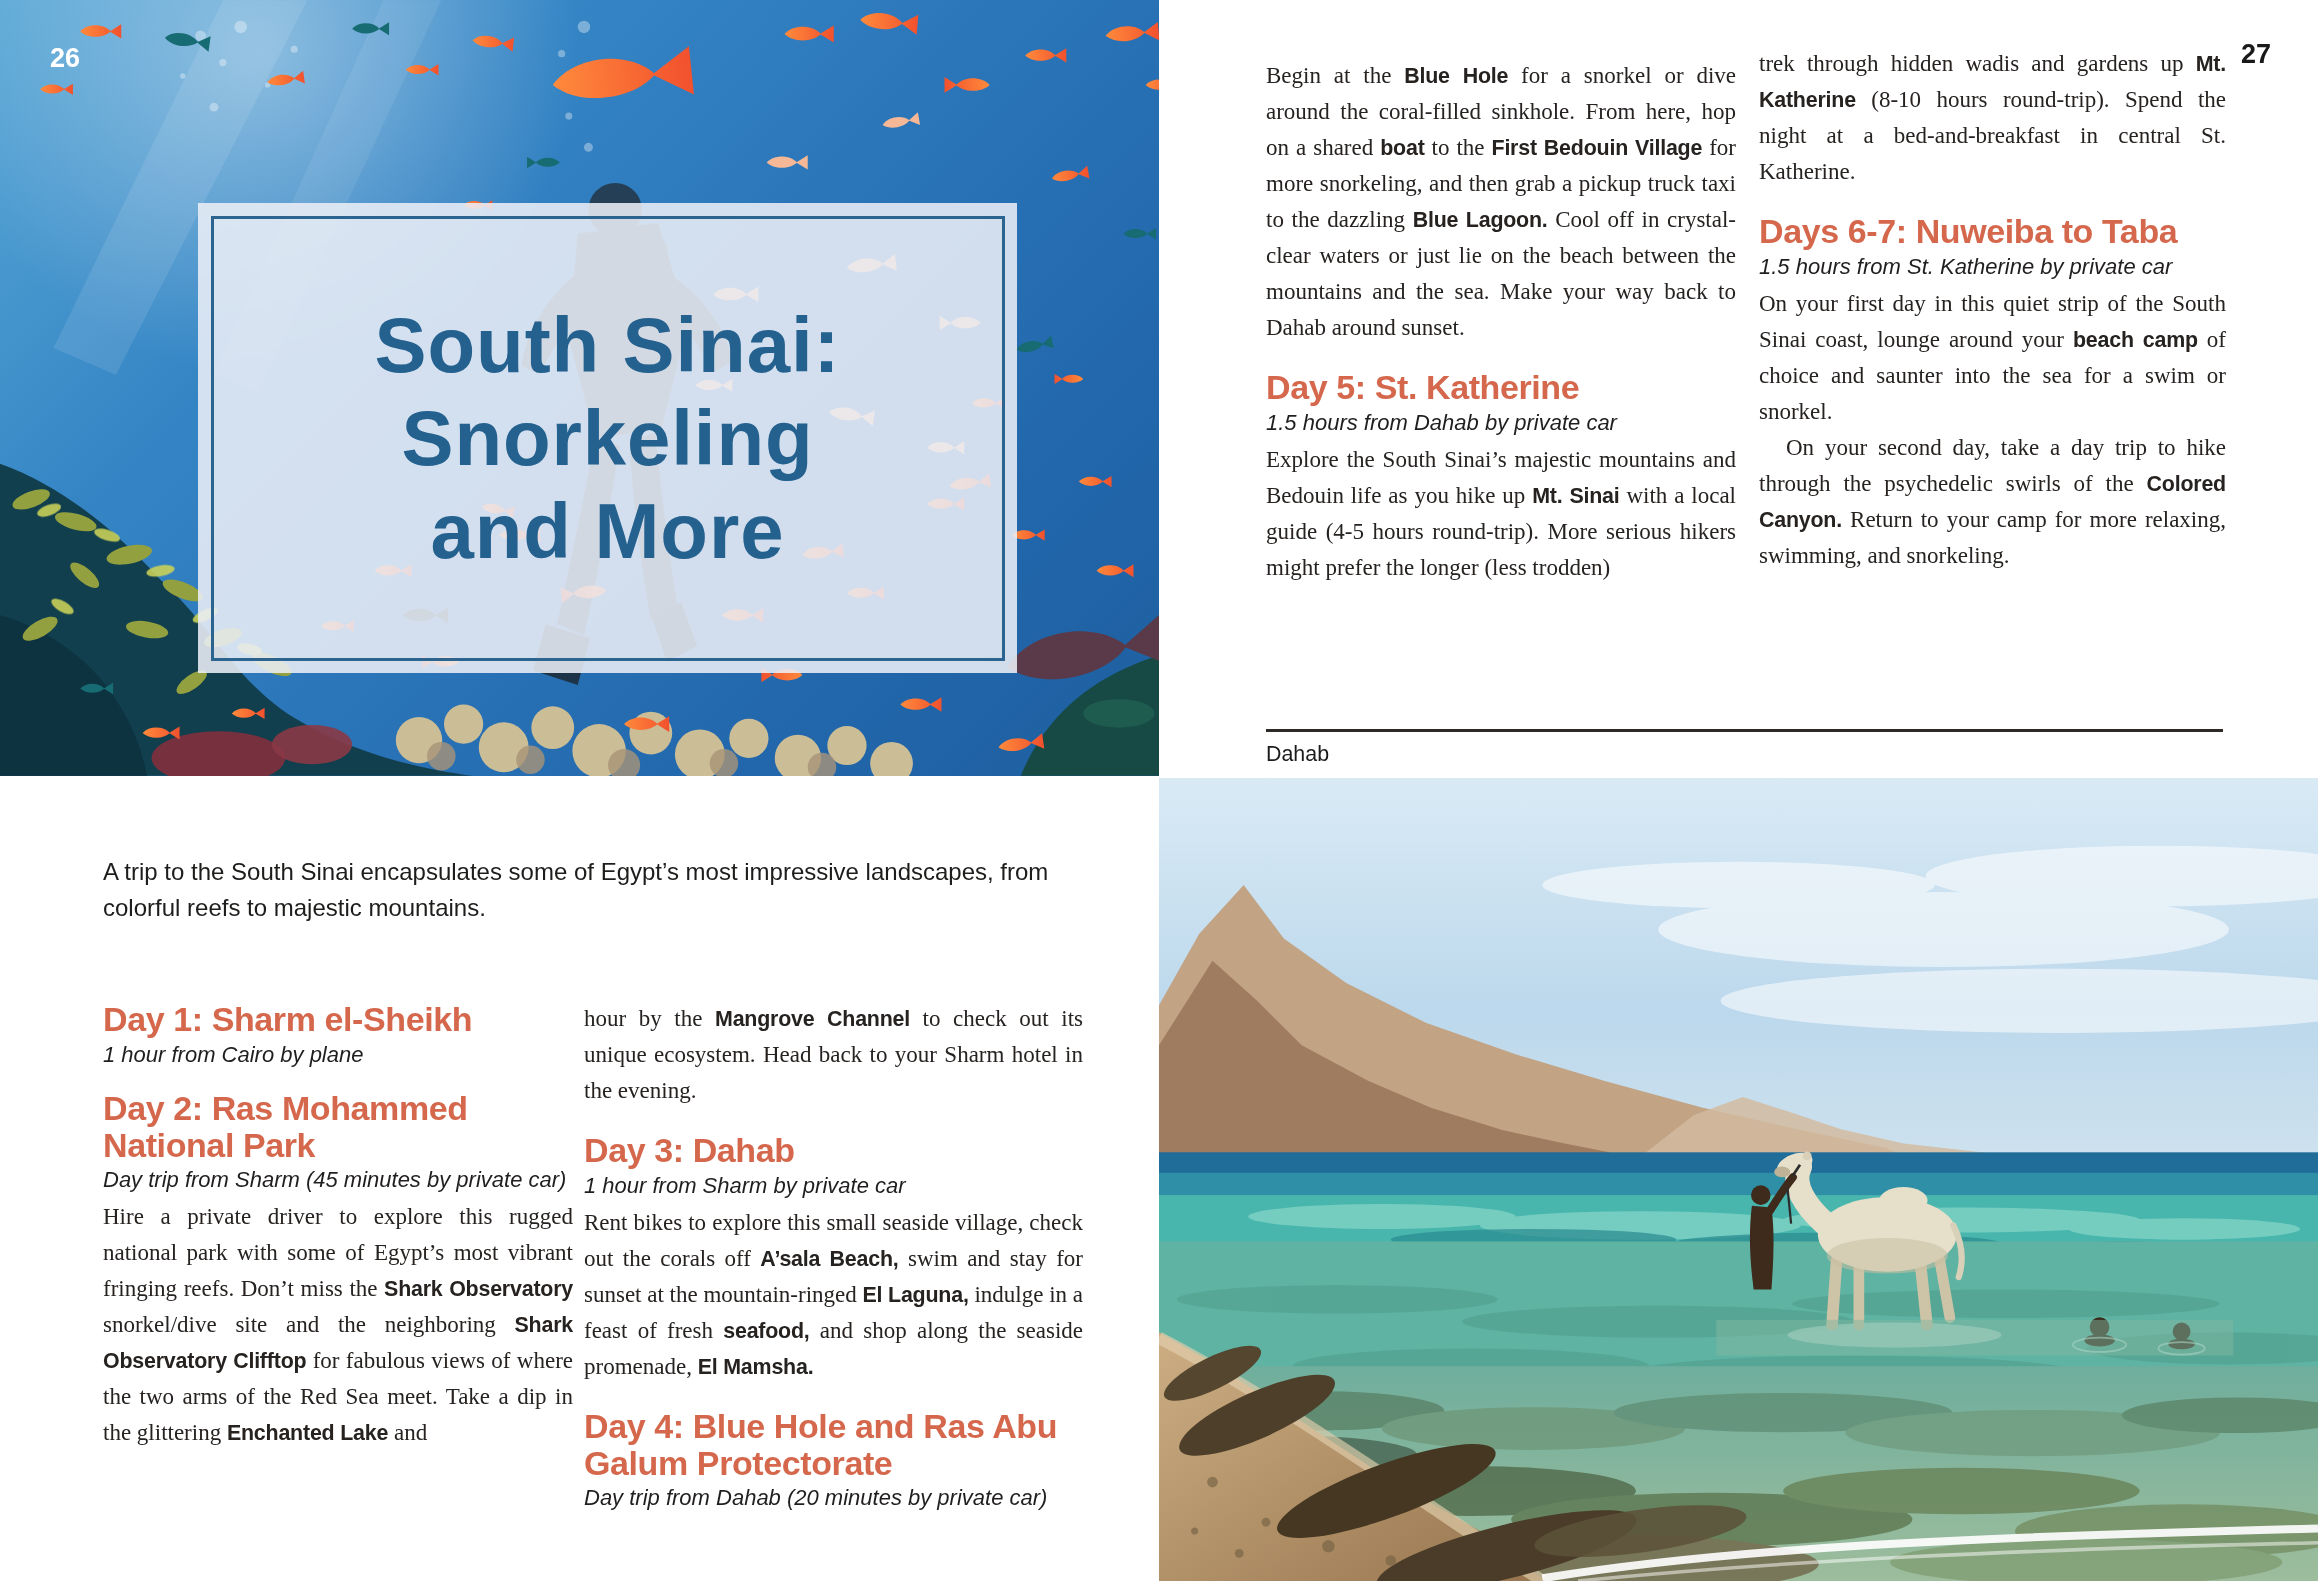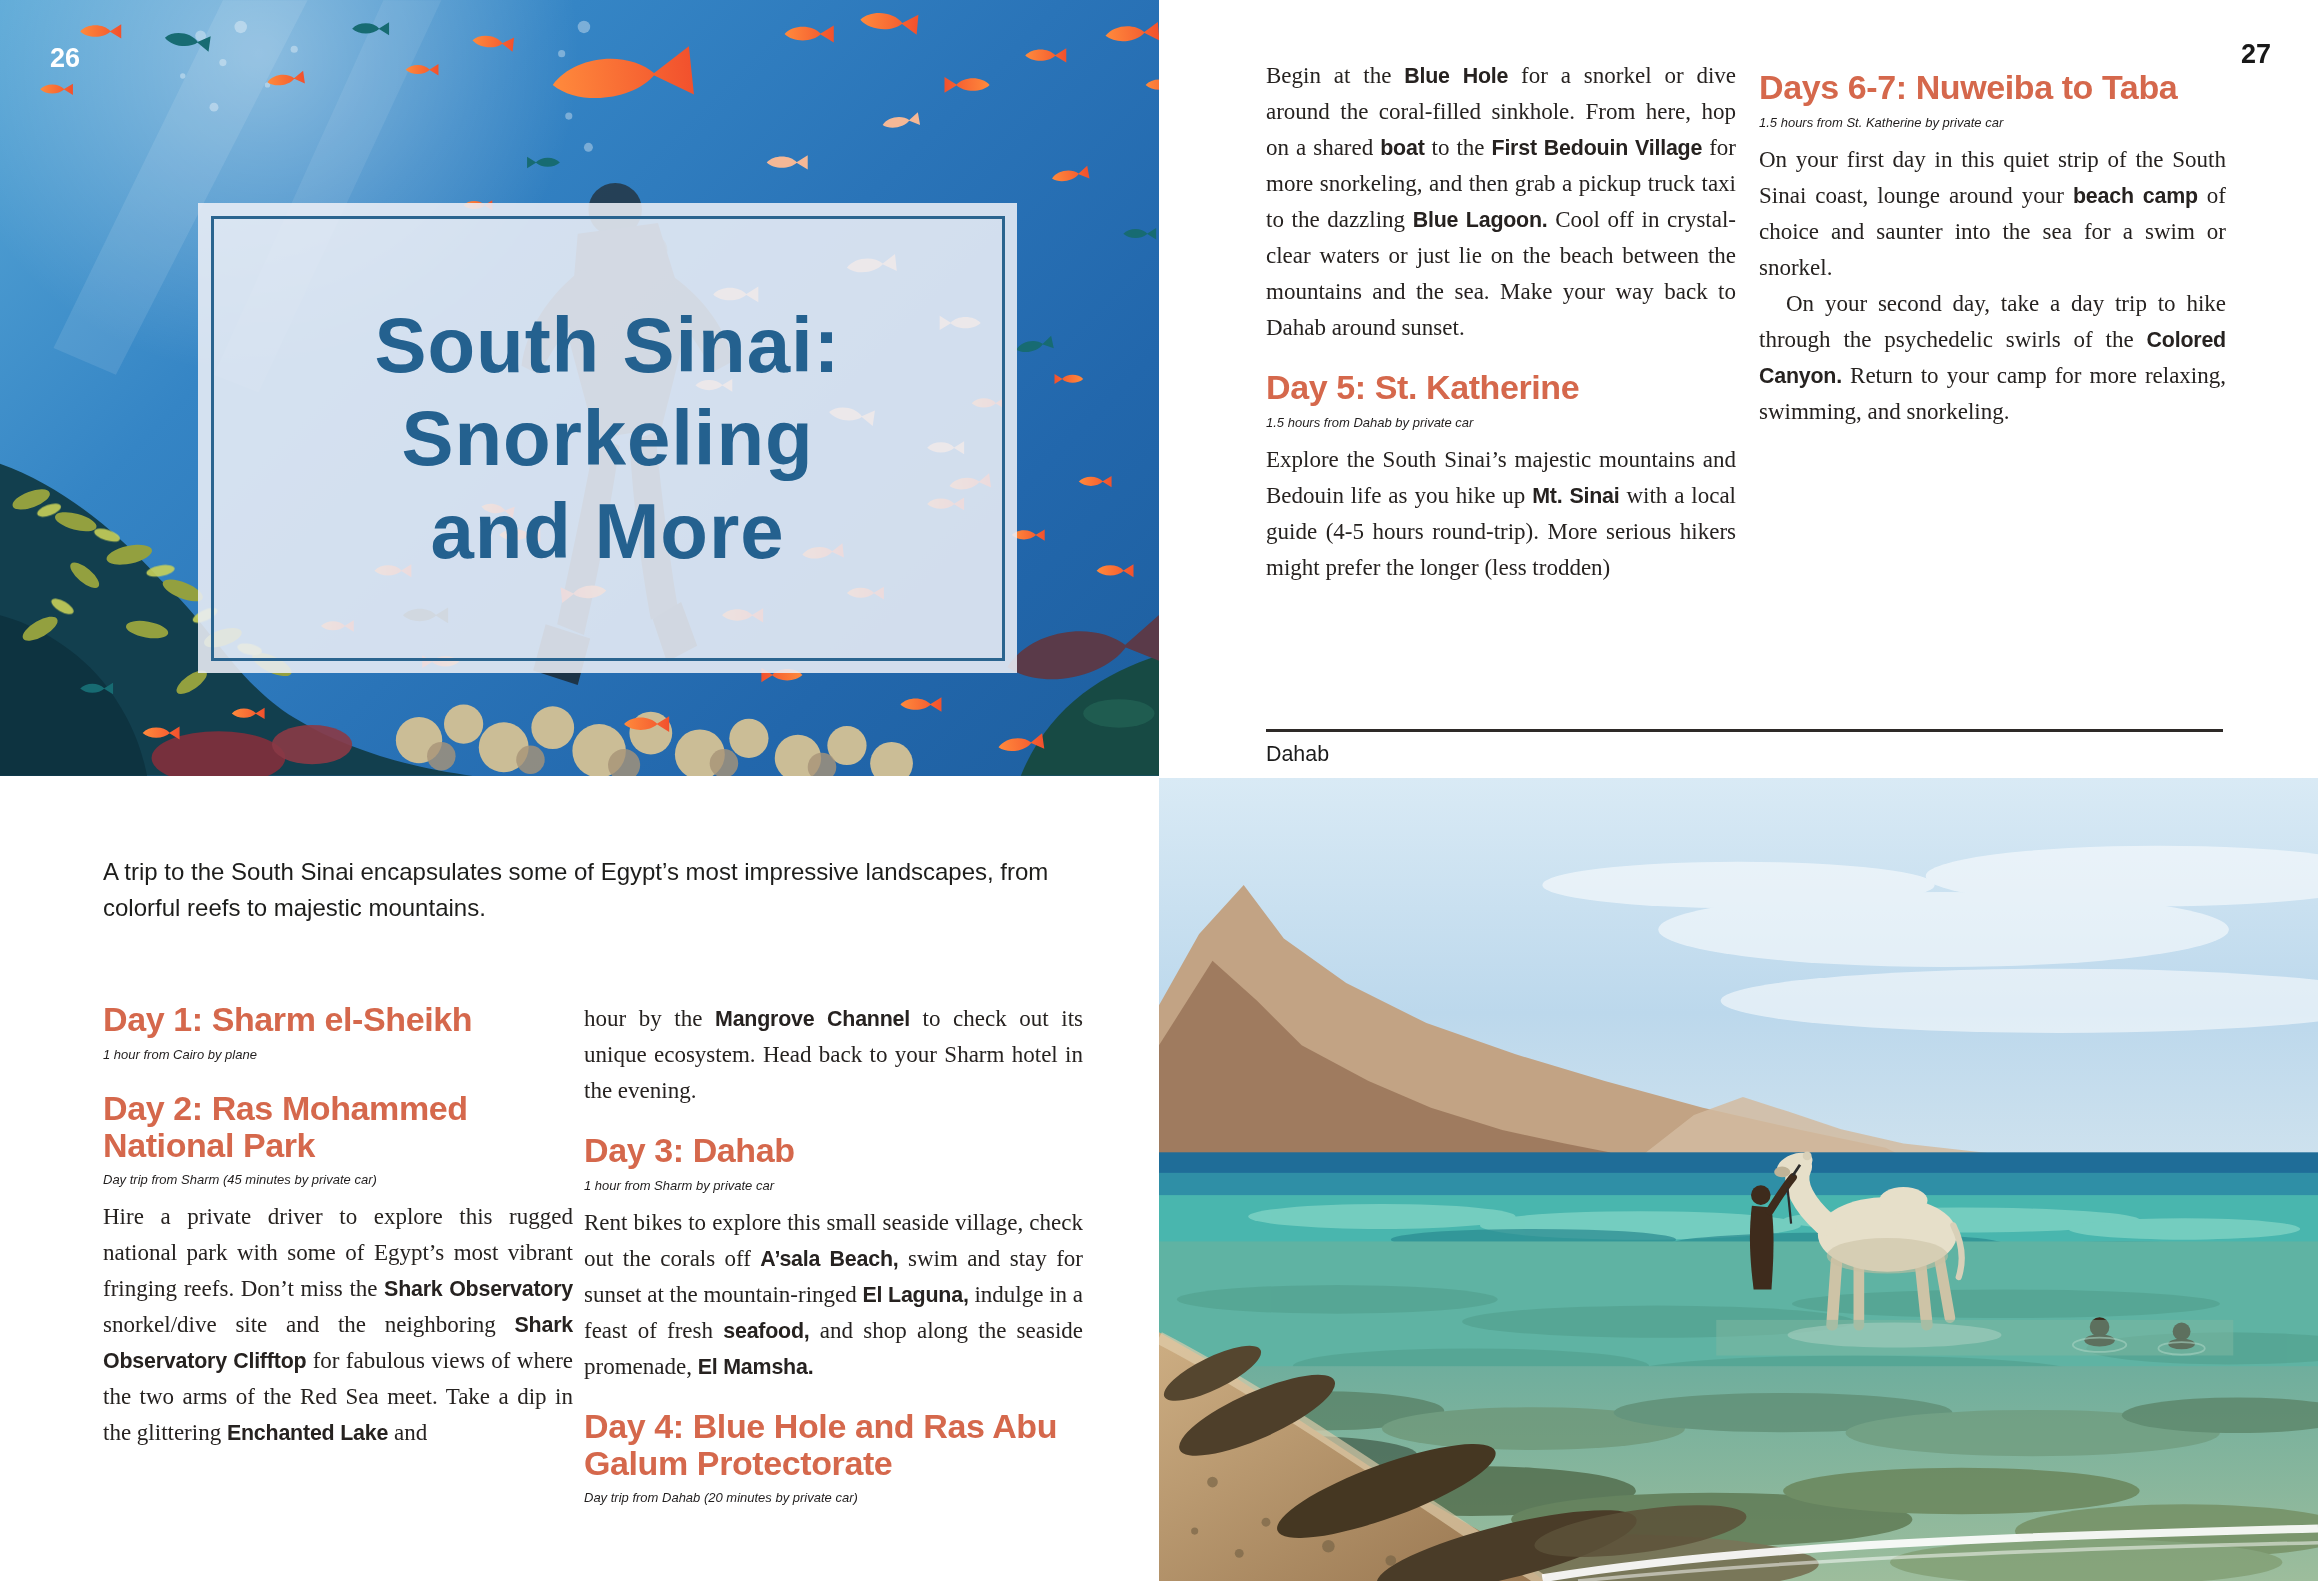--- a/index.html
+++ b/index.html
@@ -30,21 +30,21 @@
   .rp1{left:1266px;top:58px;width:470px;}
   .rp2{left:1759px;top:46px;width:467px;}
   .body{font-family:"Liberation Serif","DejaVu Serif",serif;font-size:23px;line-height:36px;
         color:var(--body-text);text-align:justify;}
   .rich b{font-family:"Liberation Sans","DejaVu Sans",sans-serif;font-weight:700;font-size:21.4px;letter-spacing:-0.2px;}
   .indent{text-indent:27px;}
   .dayhead{font-family:"Liberation Sans","DejaVu Sans",sans-serif;font-weight:bold;color:var(--heading-orange);
            font-size:34px;line-height:37px;letter-spacing:-0.4px;margin:23px 0 3.6px 0;}
   .dayhead.first{margin-top:0;}
   .nw{white-space:nowrap;}
-  .subhead{font-family:"Liberation Sans","DejaVu Sans",sans-serif;font-style:italic;font-size:13px;
+  .subhead{font-family:"Liberation Sans","DejaVu Sans",sans-serif;font-style:italic;font-size:22px;
            line-height:25px;color:#211e1e;margin:0 0 7.1px 0;}
 
   .photo-rule{position:absolute;left:1266px;top:729px;width:957px;height:2.7px;background:var(--rule);}
   .photo-caption{position:absolute;left:1266px;top:742px;font-size:21.4px;color:#1b1b1b;}
 
   
   .dahab{position:absolute;left:1159px;top:778px;width:1159px;height:803px;overflow:hidden;background:#bcd8ec;}
   .dahab svg{display:block;}
 
   
@@ -221,20 +221,21 @@
   <div class="pagenum right">27</div>
 
   <section class="col rp1">
     <p class="body rich"><span>Begin at the </span><b>Blue Hole</b><span> for a snorkel or dive around the coral-filled sinkhole. From here, hop on a shared </span><b>boat</b><span> to the </span><b>First Bedouin Village</b><span> for more snorkeling, and then grab a pickup truck taxi to the dazzling </span><b>Blue Lagoon.</b><span> Cool off in crystal-clear waters or just lie on the beach between the mountains and the sea. Make your way back to Dahab around sunset.</span></p>
     <h2 class="dayhead">Day 5: St. Katherine</h2>
     <p class="subhead">1.5 hours from Dahab by private car</p>
     <p class="body rich"><span>Explore the South Sinai’s majestic mountains and Bedouin life as you hike up </span><b>Mt. Sinai</b><span> with a local guide (4-5 hours round-trip). More serious hikers might prefer the longer (less trodden)</span></p>
   </section>
 
   <section class="col rp2">
+    <p class="body rich"><span>trek through hidden wadis and gardens up </span><b>Mt. Katherine</b><span> (8-10 hours round-trip). Spend the night at a bed-and-breakfast in central St. Katherine.</span></p>
     <h2 class="dayhead nw">Days 6-7: Nuweiba to Taba</h2>
     <p class="subhead">1.5 hours from St. Katherine by private car</p>
     <p class="body rich"><span>On your first day in this quiet strip of the South Sinai coast, lounge around your </span><b>beach camp</b><span> of choice and saunter into the sea for a swim or snorkel.</span></p>
     <p class="body rich indent"><span>On your second day, take a day trip to hike through the psychedelic swirls of the </span><b>Colored Canyon.</b><span> Return to your camp for more relaxing, swimming, and snorkeling.</span></p>
   </section>
 
   <div class="photo-rule"></div>
   <div class="photo-caption">Dahab</div>
 
   <div class="dahab">

